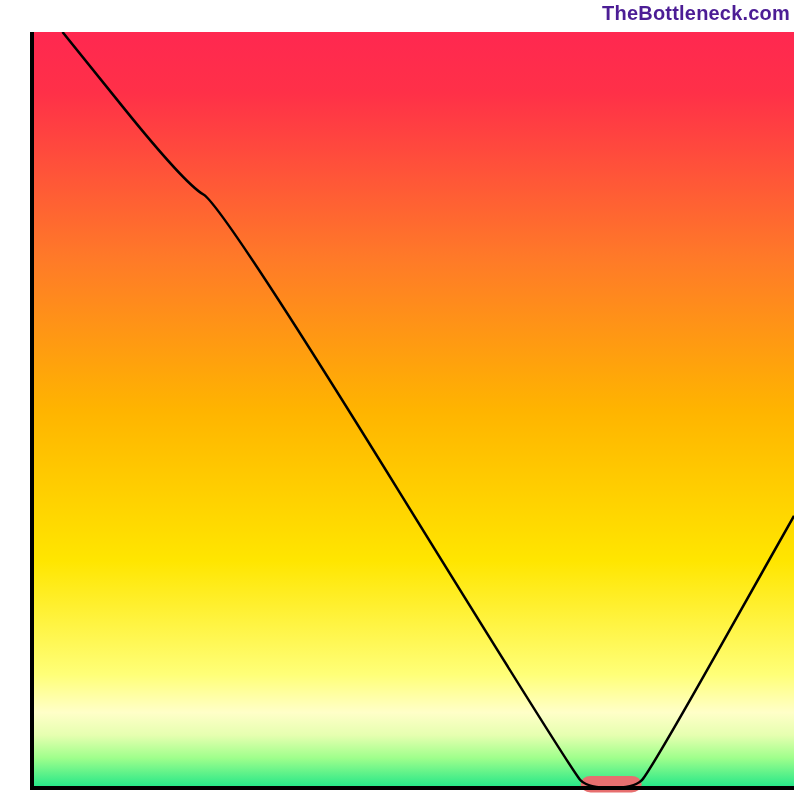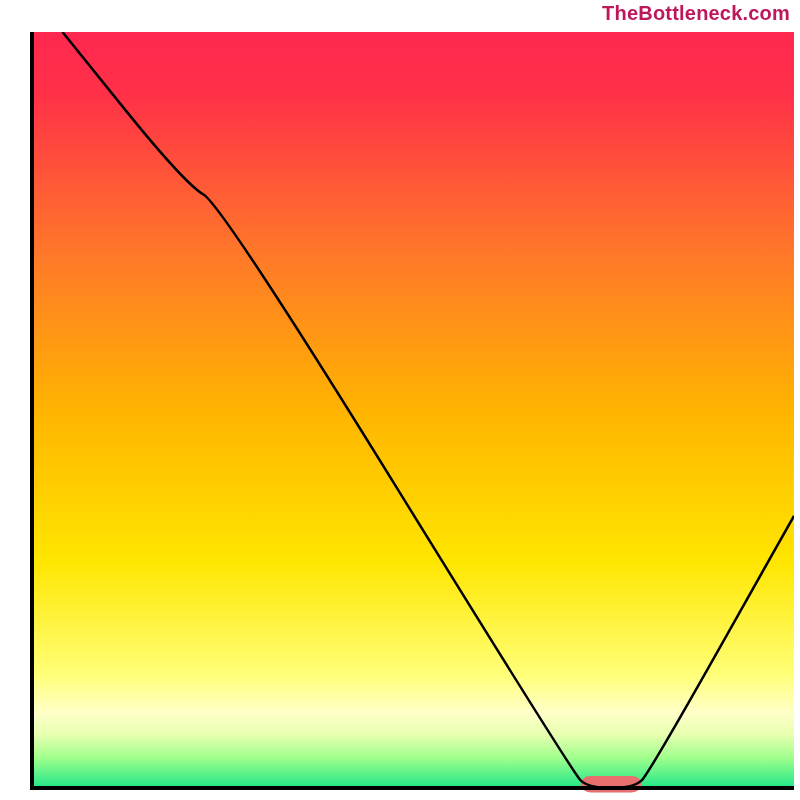--- a/index.html
+++ b/index.html
@@ -15,21 +15,21 @@
     position: relative;
     width: 800px;
     height: 800px;
   }
   .attribution {
     position: absolute;
     top: 2px;
     right: 10px;
     font-size: 20px;
     font-weight: 600;
-    color: #be185d;
+    color: #4c1d95;
     letter-spacing: 0.2px;
   }
   svg.chart {
     position: absolute;
     left: 0;
     top: 0;
   }
 </style>
 </head>
 <body>

